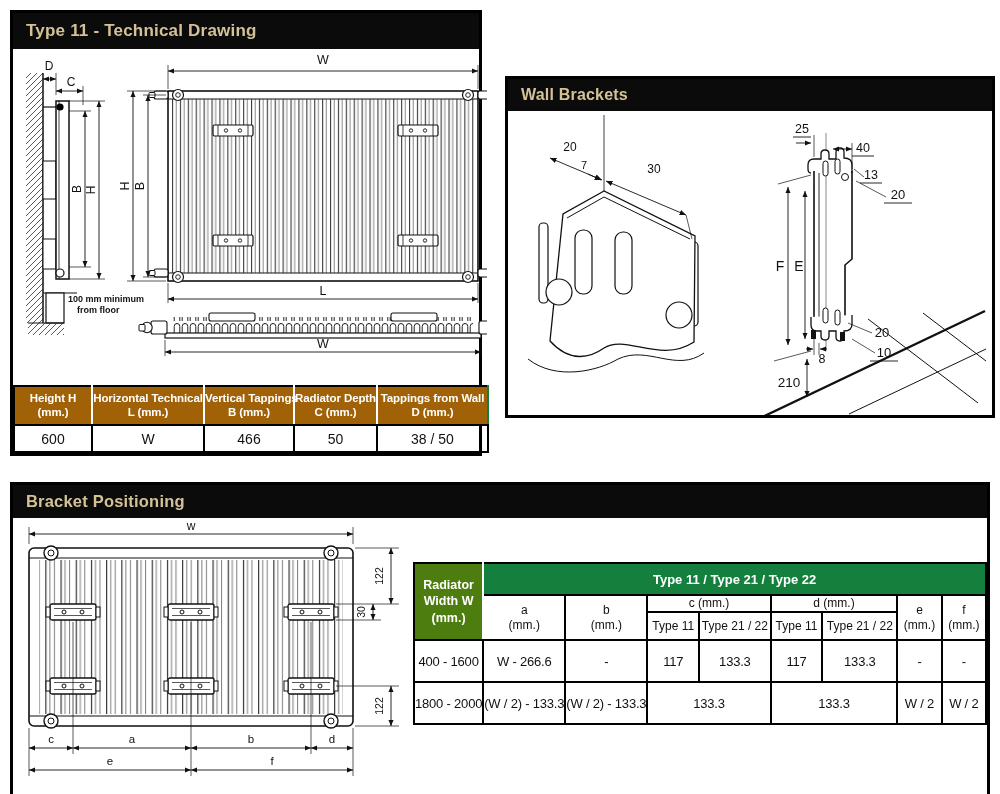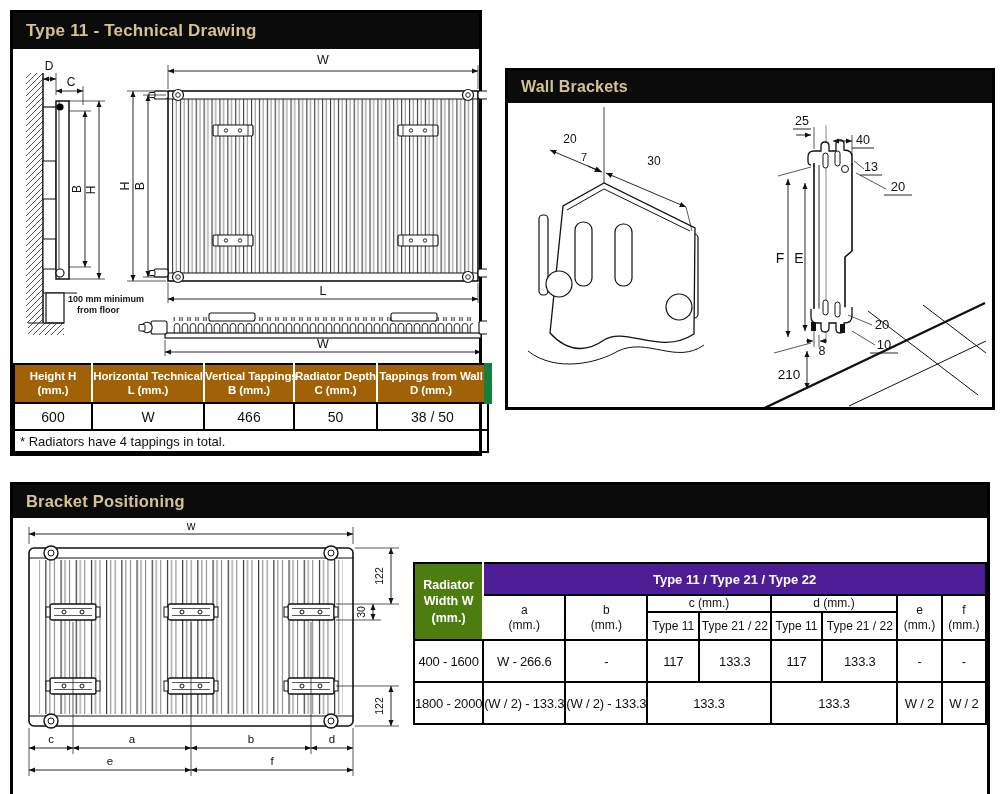--- a/index.html
+++ b/index.html
@@ -11,29 +11,29 @@
   .dim { stroke:#111; stroke-width:0.9; fill:none; }
   .ext { stroke:#111; stroke-width:0.7; fill:none; }
   .ol  { stroke:#111; fill:#fff; }
 
   
   .spec-table { position:absolute; left:0; bottom:0; width:474px; border-collapse:collapse; table-layout:fixed; border:2px solid #000; }
   .spec-table th { background:#a16207; color:#fff; font-size:11.5px; line-height:1.28; font-weight:bold;
                    border-left:2px solid #fff; border-right:2px solid #fff; border-top:2px solid #000; border-bottom:2px solid #000;
                    padding:4px 0; text-align:center; white-space:nowrap; letter-spacing:-0.1px; height:38px; vertical-align:middle; }
   .spec-table th:first-child { border-left:2px solid #000; }
-  .spec-table th:last-child  { border-right:8px solid #15803d; }
+  .spec-table th:last-child  { border-right:2px solid #15803d; }
   .spec-table td.val  { border:2px solid #000; font-size:14px; text-align:center; padding:4px 0; height:27px; }
   .spec-table td.foot { border:2px solid #000; font-size:13px; text-align:left; padding:2px 5px; height:22px; }
 
   
   .bp-table { position:absolute; left:400px; top:77px; border-collapse:collapse; table-layout:fixed; border:2px solid #000; }
   .bp-table th, .bp-table td { vertical-align:middle; text-align:center; }
   .bp-table th.corner { background:#4d7c0f; color:#fff; font-weight:bold; font-size:12.5px; line-height:1.3; border:2px solid #000; border-right:2px solid #fff; }
-  .bp-table th.group  { background:#4c1d95; color:#fff; font-weight:bold; font-size:13px; border:2px solid #000; border-left:2px solid #fff; height:32px; }
+  .bp-table th.group  { background:#15803d; color:#fff; font-weight:bold; font-size:13px; border:2px solid #000; border-left:2px solid #fff; height:32px; }
   .bp-table th.wh { background:#fff; color:#111; font-weight:normal; font-size:12px; border:2px solid #000; line-height:1.25; white-space:nowrap; }
   .bp-table tr.r2 th.span2 { height:26px; }
   .bp-table tr.r3 th { height:28px; }
   .bp-table td { border:2px solid #000; font-size:13px; height:42px; white-space:nowrap; letter-spacing:-0.2px; }
 </style>
 </head>
 <body>
 
 <div class="panel" style="left:10px;top:10px;width:472px;height:446px;">
   <div class="panel-title" style="height:36px;font-size:17px;">
@@ -194,28 +194,25 @@
             <div>D (mm.)</div>
           </th>
     </tr>
     <tr>
       <td class="val">600</td>
       <td class="val">W</td>
       <td class="val">466</td>
       <td class="val">50</td>
       <td class="val">38 / 50</td>
     </tr>
-    <tr>
-      <td class="foot" colspan="5">* Radiators have 4 tappings in total.</td>
-    </tr>
   </tbody>
     </table>
 </div>
 
-<div class="panel" style="left:505px;top:68px;width:490px;height:342px;text-align:right;">
+<div class="panel" style="left:505px;top:76px;width:490px;height:342px;text-align:right;">
   <div class="panel-title" style="height:32px;font-size:16px;">
     <span>Wall Brackets</span>
   </div>
 
   <svg width="484" height="304" viewBox="0 0 484 304">
     <defs>
       <marker id="ah2" viewBox="0 0 10 10" refX="9" refY="5" markerWidth="8" markerHeight="8" orient="auto-start-reverse">
           <path d="M0,1.2 L9,5 L0,8.8 Z" fill="#111"></path>
         </marker>
     </defs>

